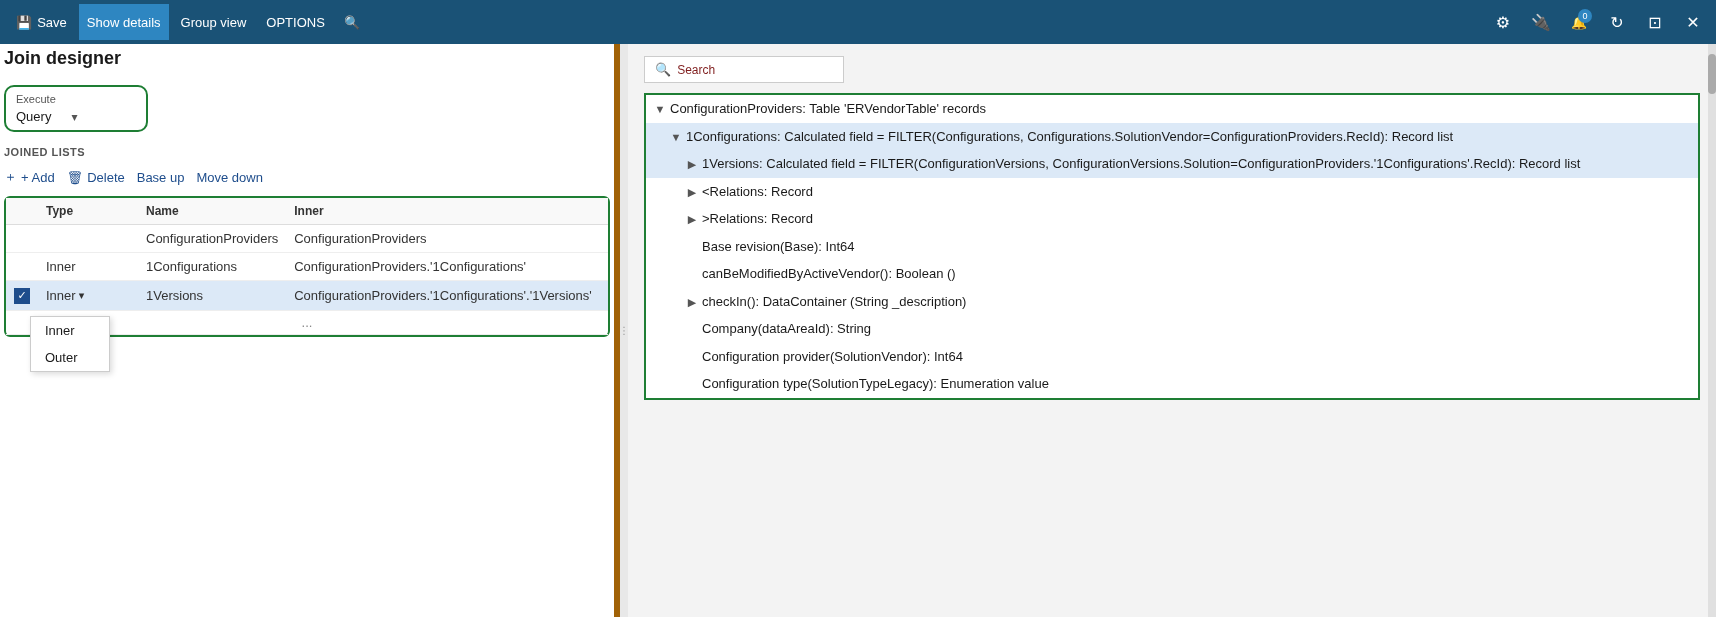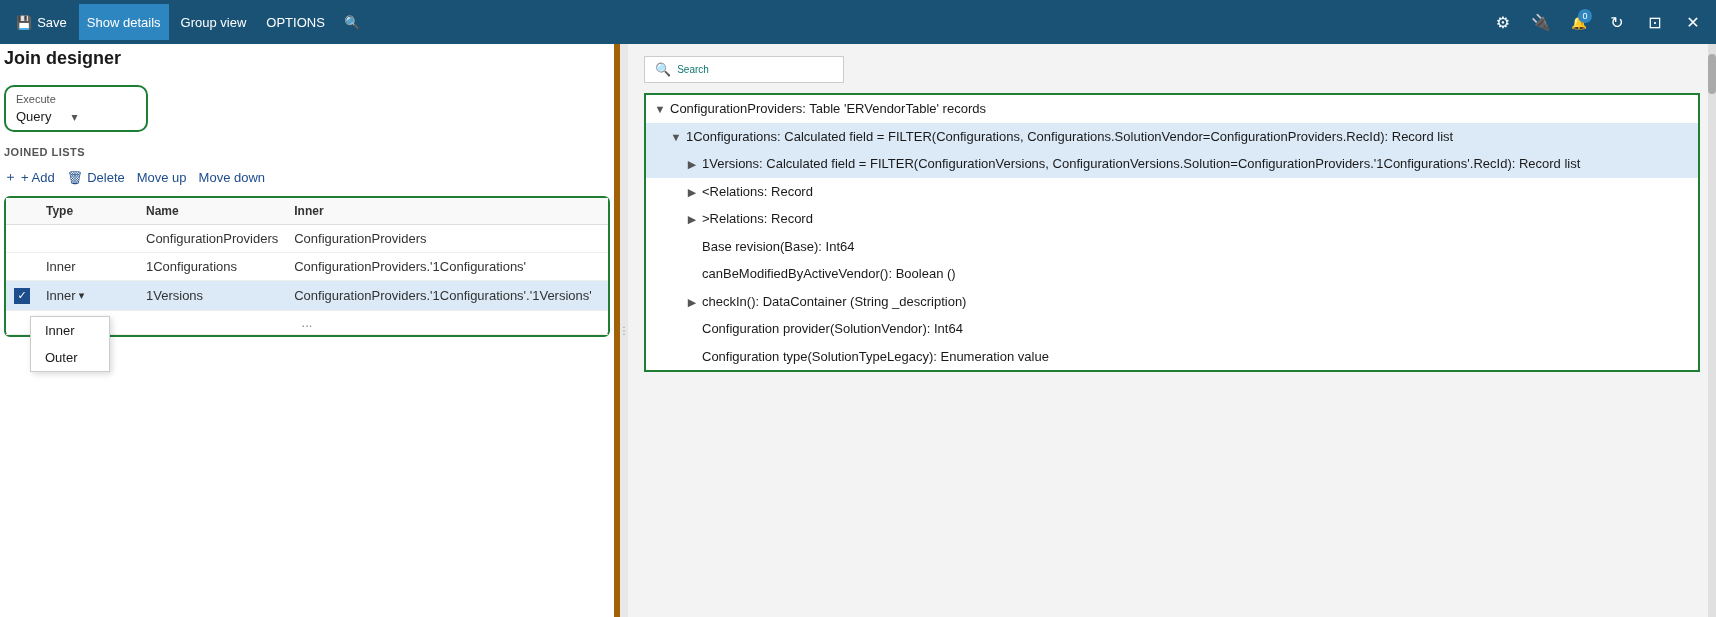--- a/index.html
+++ b/index.html
@@ -253,22 +253,22 @@
       padding: 5px 10px;
       width: 200px;
       margin-bottom: 10px;
       cursor: text;
     }
     .search-box-icon {
       color: #888;
       font-size: 13px;
     }
     .search-box-text {
-      color: #0f766e;
-      font-size: 10px;
+      color: #7f1d1d;
+      font-size: 12px;
     }
 
     
     .tree-container {
       border: 2px solid #1e7e34;
       background: white;
       padding: 0;
     }
     .tree-item {
       display: flex;
@@ -384,21 +384,21 @@
     <div class="list-toolbar">
       <button class="list-toolbar-btn">
         <span>＋</span>
         <span>+ Add</span>
       </button>
       <button class="list-toolbar-btn">
         <span>🗑</span>
         <span>Delete</span>
       </button>
       <button class="list-toolbar-btn">
-        <span>Move up</span>
+        <span>Base up</span>
       </button>
       <button class="list-toolbar-btn">
         <span>Move down</span>
       </button>
     </div>
 
     
     <div class="join-table-wrapper">
       <table class="join-table">
         <thead>
@@ -496,20 +496,24 @@
       <div class="tree-item tree-item-l3">
         <span class="tree-toggle"></span>
         <span class="tree-text">canBeModifiedByActiveVendor(): Boolean ()</span>
       </div>
 
       <div class="tree-item tree-item-l3">
         <span class="tree-toggle">▶</span>
         <span class="tree-text">checkIn(): DataContainer (String _description)</span>
       </div>
 
+      <div class="tree-item tree-item-l3">
+        <span class="tree-toggle"></span>
+        <span class="tree-text">Company(dataAreaId): String</span>
+      </div>
 
       <div class="tree-item tree-item-l3">
         <span class="tree-toggle"></span>
         <span class="tree-text">Configuration provider(SolutionVendor): Int64</span>
       </div>
 
       <div class="tree-item tree-item-l3">
         <span class="tree-toggle"></span>
         <span class="tree-text">Configuration type(SolutionTypeLegacy): Enumeration value</span>
       </div>

